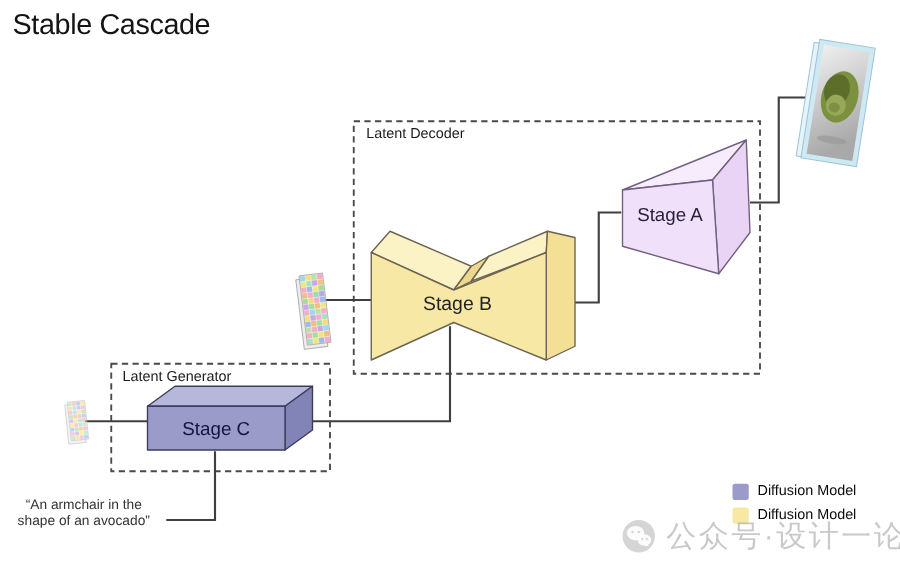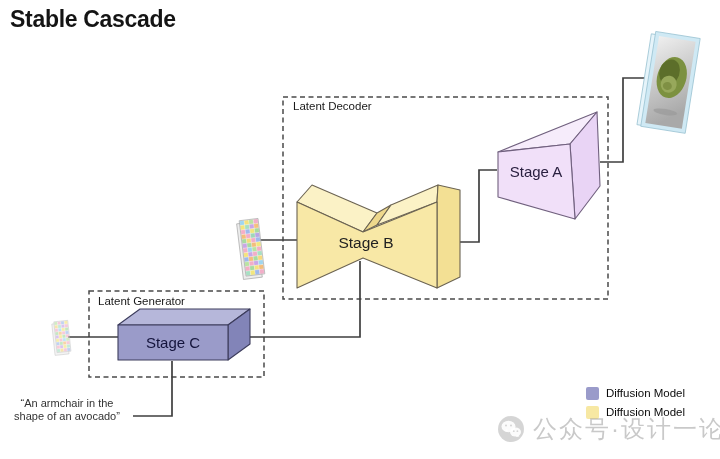--- a/index.html
+++ b/index.html
@@ -1,21 +1,21 @@
 <!DOCTYPE html>
 <html><head>
 <meta charset="utf-8">
 <style>
   html,body{margin:0;padding:0;background:#ffffff;}
   body{width:720px;height:459px;position:relative;overflow:hidden;
        font-family:"Liberation Sans",sans-serif;}
   #stage{position:absolute;left:0;top:0;width:720px;height:459px;}
   svg text{font-family:"Liberation Sans",sans-serif;}
 
-  .page-title{position:absolute;left:10px;top:6px;font-size:23px;font-weight:700;
+  .page-title{position:absolute;left:10px;top:6px;font-size:23px;font-weight:400;
               color:#141414;letter-spacing:-0.3px;z-index:2;}
 
   .legend{position:absolute;left:586px;top:386px;z-index:2;}
   .legend-row{display:flex;align-items:center;margin-bottom:5px;height:14px;}
   .legend-swatch{width:13px;height:13px;border-radius:2px;margin-right:7px;flex:0 0 auto;}
   .legend-label{font-size:11.5px;color:#0a0a0a;white-space:nowrap;text-align:right;}
 
   .watermark{position:absolute;left:497px;top:413px;display:flex;align-items:center;
              gap:8px;z-index:3;opacity:0.55;pointer-events:none;}
   .watermark-text{font-size:24px;font-weight:300;color:#9d9d9d;letter-spacing:2px;

